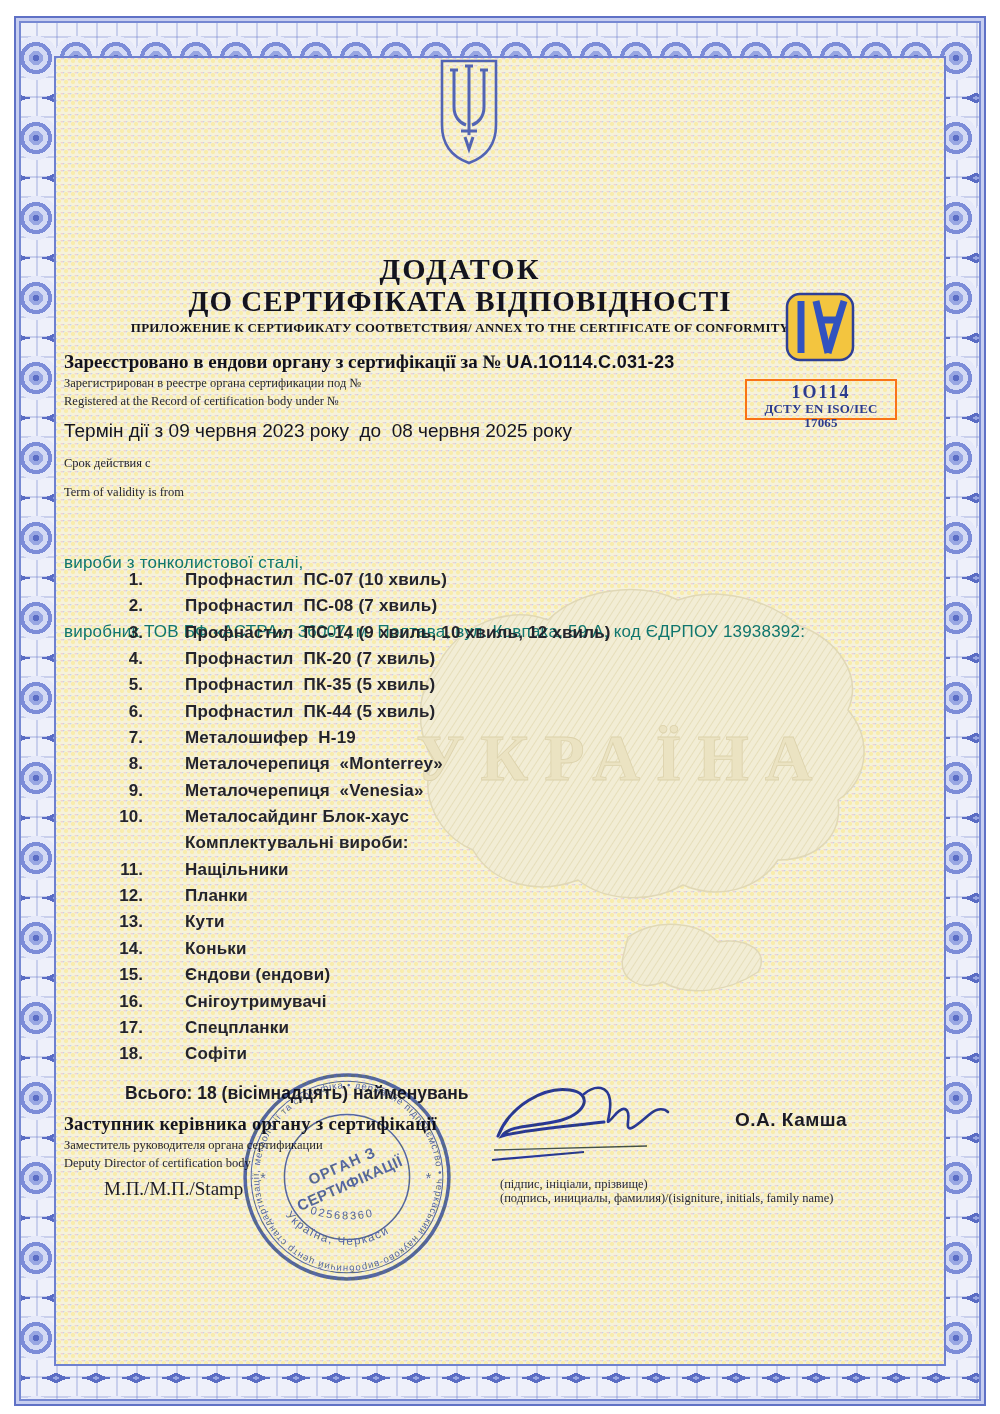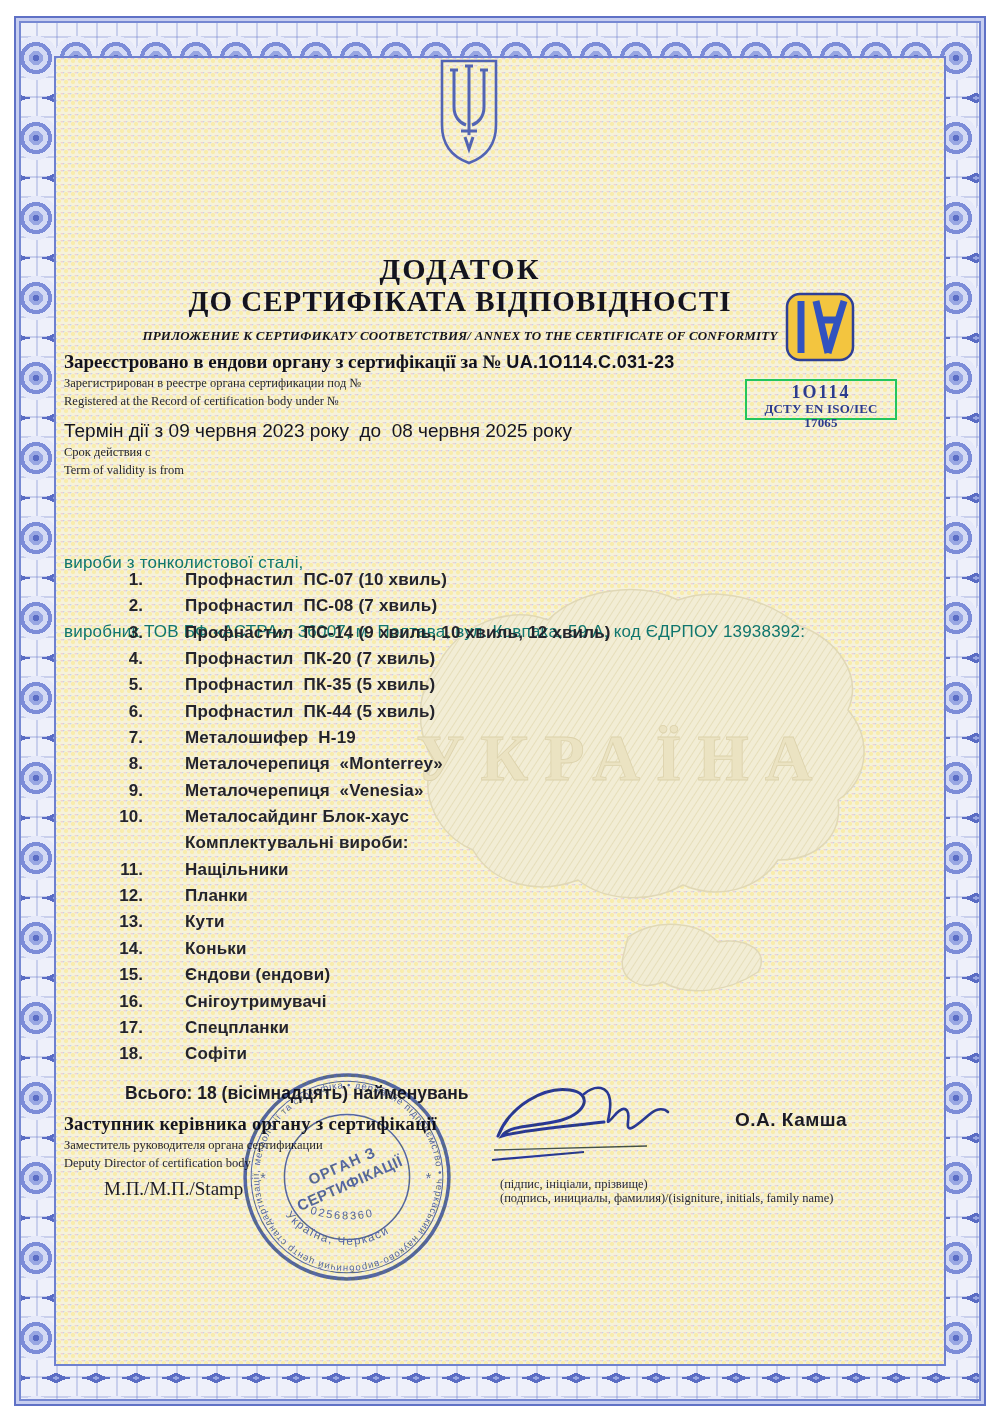--- a/index.html
+++ b/index.html
@@ -36,42 +36,42 @@
   
   .hdr{position:absolute;top:133px;left:60px;right:60px;text-align:center;
        font-weight:bold;color:#191926;}
   .hdr .l1{font-size:17px;letter-spacing:.6px;line-height:20px;}
   .hdr .l2,.hdr .l3,.hdr .l4{font-size:15px;letter-spacing:.3px;line-height:17.6px;}
 
   
   .title{position:absolute;top:252px;left:60px;width:800px;text-align:center;color:#14141f;}
   .title .t1{font-size:30px;font-weight:bold;letter-spacing:2px;line-height:33px;}
   .title .t2{font-size:29px;font-weight:bold;letter-spacing:1px;line-height:32px;}
-  .title .t3{font-size:13px;font-weight:bold;letter-spacing:.2px;margin-top:11px;font-style:italic;}
+  .title .t3{font-size:13px;font-weight:bold;letter-spacing:.2px;margin-top:3px;}
 
   
   .logo{position:absolute;left:785px;top:292px;width:70px;height:70px;}
   
-  .accbox{position:absolute;left:745px;top:379px;width:152px;height:41px;border:2px solid #22c55e;
+  .accbox{position:absolute;left:745px;top:379px;width:152px;height:41px;border:2px solid #f97316;
           box-sizing:border-box;text-align:center;color:#2c3c8e;padding-top:1px;}
   .accbox .n{font-size:18px;font-weight:bold;letter-spacing:2px;line-height:20px;}
   .accbox .s{font-size:13px;font-weight:bold;letter-spacing:.2px;line-height:14px;}
 
   
   .reg{position:absolute;left:64px;top:351px;width:680px;}
   .reg-main{font-size:19px;font-weight:bold;color:#12121c;white-space:pre-wrap;}
   .reg-main .num{font-family:"Liberation Sans",sans-serif;font-size:18px;letter-spacing:.3px;}
   .sub{font-size:12.5px;color:#26262e;line-height:14.5px;}
   .reg .sub{margin-top:3px;}
 
   
   .valid{position:absolute;left:64px;top:420px;width:700px;}
   .valid-main{font-family:"Liberation Sans",sans-serif;font-size:19px;font-weight:normal;
               color:#15151f;white-space:pre-wrap;}
-  .valid .sub{margin-top:3px;}
+  .valid .sub{margin-top:14px;}
 
   
   .intro{position:absolute;left:64px;top:505px;width:820px;
          font-family:"Liberation Sans",sans-serif;font-size:17px;font-weight:normal;
          color:#0f766e;line-height:23px;letter-spacing:.2px;white-space:pre-wrap;}
 
   
   .plist{position:absolute;left:64px;top:570px;width:760px;
          font-family:"Liberation Sans",sans-serif;font-size:17px;font-weight:bold;color:#24242c;}
   .prow{display:flex;height:26.35px;align-items:flex-start;}

